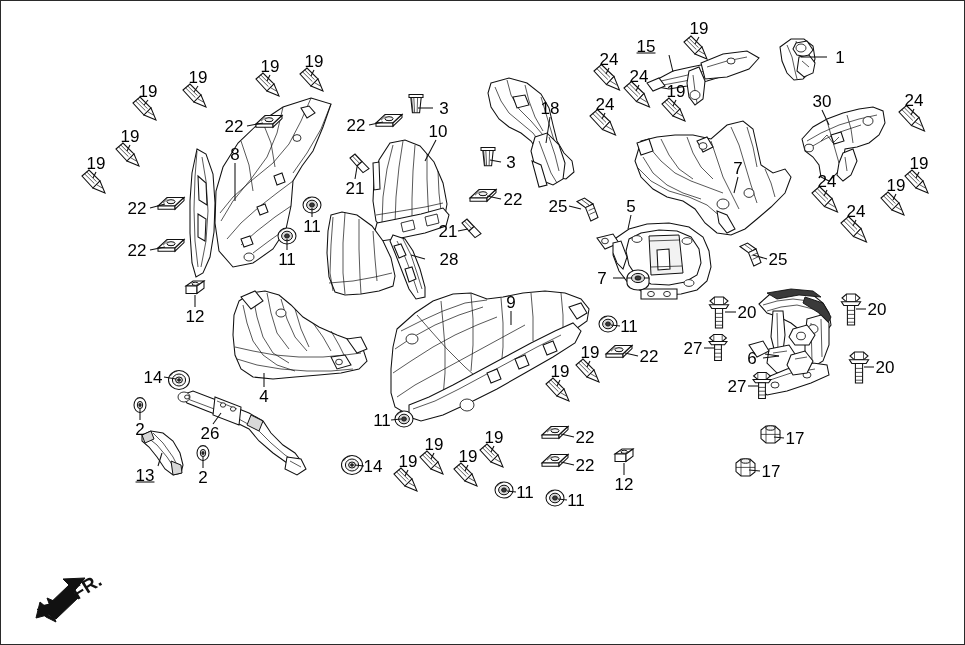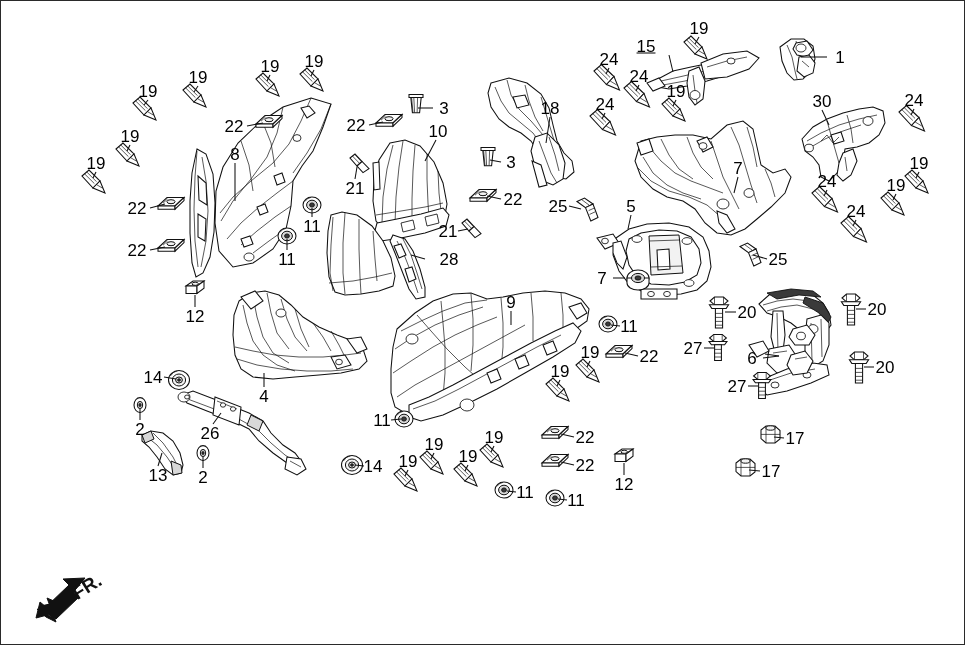--- a/index.html
+++ b/index.html
@@ -627,21 +627,21 @@
       <div class="lbl" style="left: 777px; top: 258px;">25</div>
       <div class="lbl" style="left: 601px; top: 277px;">7</div>
       <div class="lbl" style="left: 628px; top: 325px;">11</div>
       <div class="lbl" style="left: 510px; top: 301px;">9</div>
       <div class="lbl" style="left: 648px; top: 355px;">22</div>
       <div class="lbl" style="left: 589px; top: 351px;">19</div>
       <div class="lbl" style="left: 559px; top: 370px;">19</div>
       <div class="lbl" style="left: 381px; top: 419px;">11</div>
       <div class="lbl" style="left: 152px; top: 376px;">14</div>
       <div class="lbl" style="left: 139px; top: 428px;">2</div>
-      <div class="lbl" style="left: 157px; top: 474px;">13</div>
+      <div class="lbl" style="left: 144px; top: 474px; text-decoration: underline;">13</div>
       <div class="lbl" style="left: 209px; top: 432px;">26</div>
       <div class="lbl" style="left: 202px; top: 476px;">2</div>
       <div class="lbl" style="left: 263px; top: 395px;">4</div>
       <div class="lbl" style="left: 372px; top: 465px;">14</div>
       <div class="lbl" style="left: 407px; top: 460px;">19</div>
       <div class="lbl" style="left: 433px; top: 443px;">19</div>
       <div class="lbl" style="left: 467px; top: 455px;">19</div>
       <div class="lbl" style="left: 493px; top: 436px;">19</div>
       <div class="lbl" style="left: 524px; top: 491px;">11</div>
       <div class="lbl" style="left: 575px; top: 499px;">11</div>

